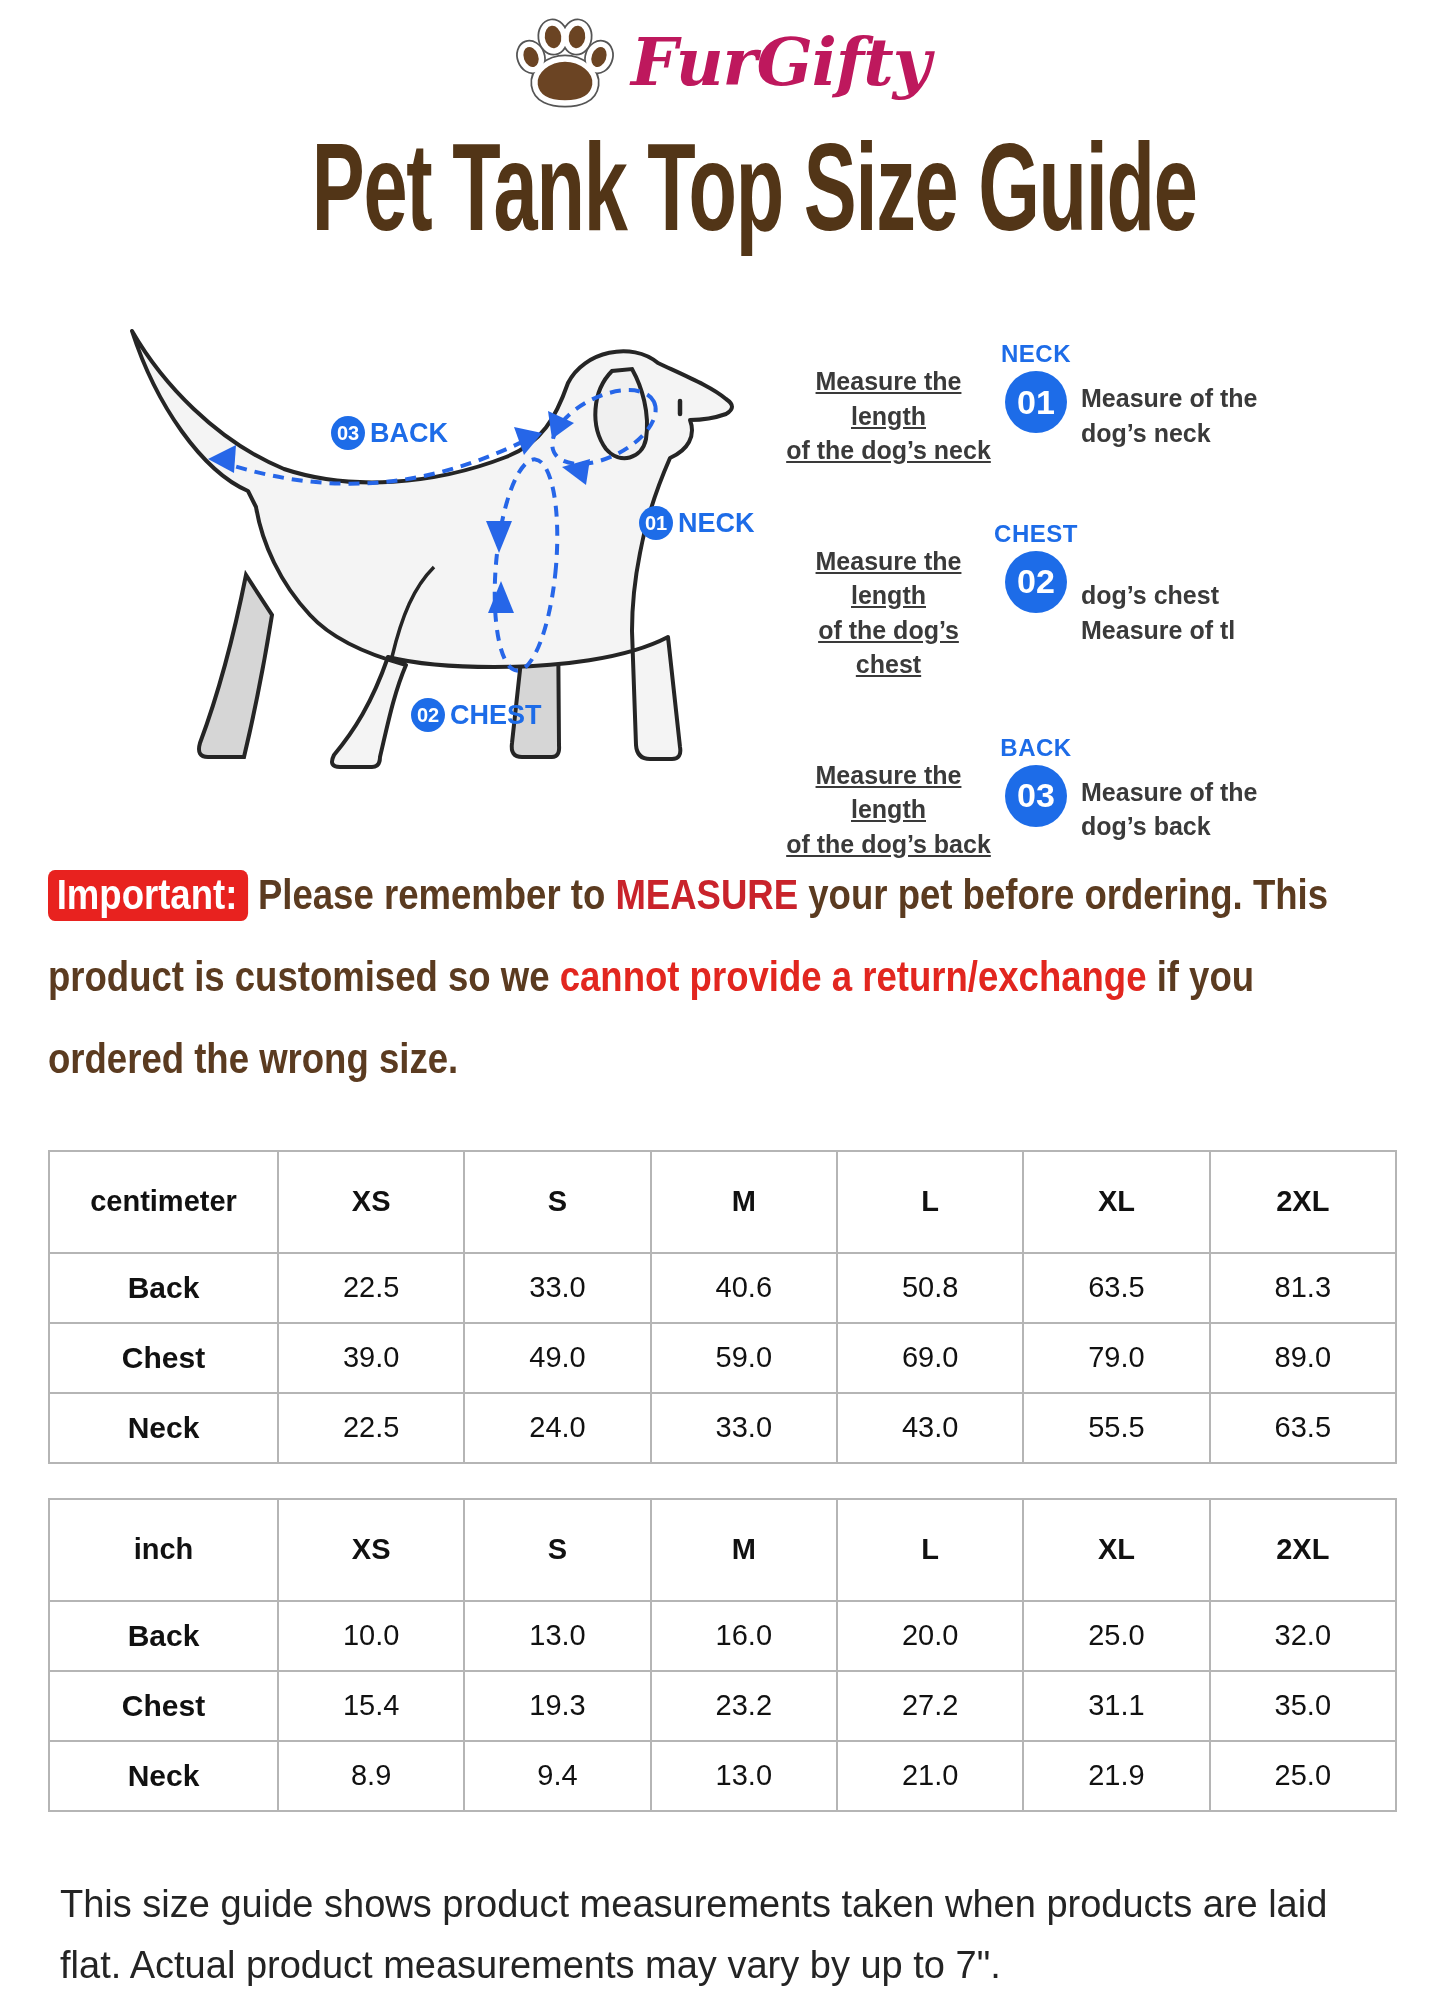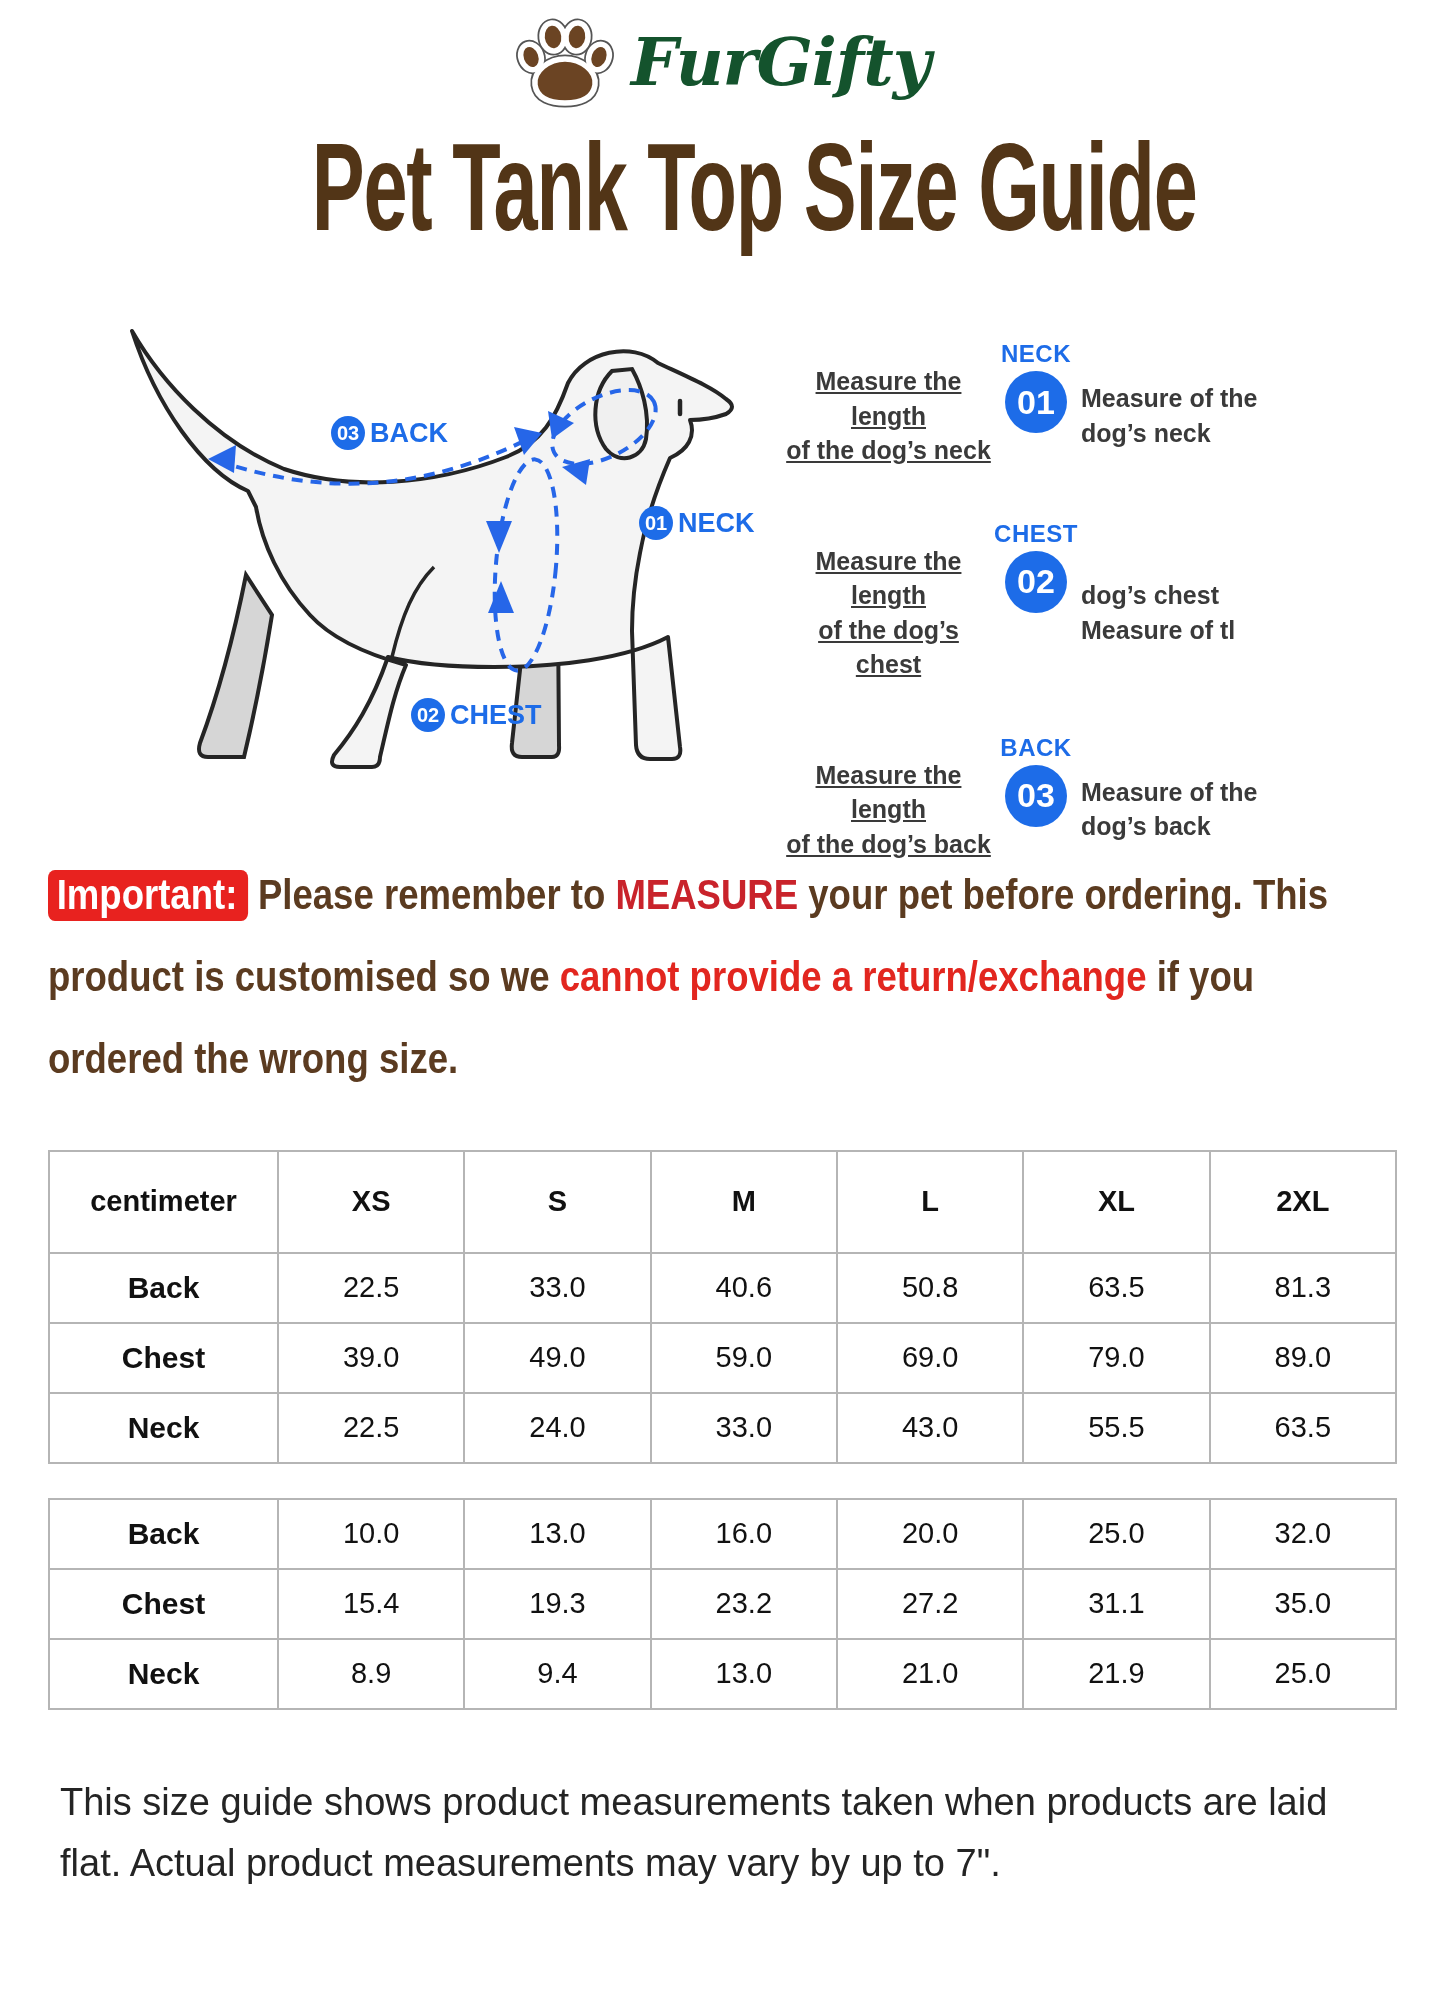--- a/index.html
+++ b/index.html
@@ -7,21 +7,21 @@
   body { font-family: "Liberation Sans", sans-serif; }
   .page {
     position: relative; width: 1445px; height: 2008px;
     background:#ffffff; overflow: hidden; margin: 0 auto;
   }
 
   
   .logo-row { display:flex; justify-content:center; align-items:center; gap:16px; padding-top:14px; height:110px; }
   .paw { width:100px; height:92px; }
   .brand-text { font-family:"DejaVu Serif", serif; font-style:italic; font-weight:bold;
-    font-size:66px; color:#14532d; letter-spacing:-1px; }
+    font-size:66px; color:#be185d; letter-spacing:-1px; }
 
   .page-title { margin-top:6px; text-align:right; white-space:nowrap; }
   .page-title span { display:inline-block; font-size:124px; font-weight:bold; color:#523517;
     transform:scaleX(0.64); transform-origin:center; letter-spacing:-2px; }
 
   
   .diagram { display:flex; margin-top:52px; height:480px; }
   .dog-box { width:690px; margin-left:96px; flex:none; }
   .instructions { flex:1; padding-top:30px; display:flex; flex-direction:column; gap:52px; }
   .instr { display:grid; grid-template-columns:205px 62px 1fr; column-gap:14px; }
@@ -268,20 +268,29 @@
     <colgroup>
         <col class="c0">
         <col>
         <col>
         <col>
         <col>
         <col>
         <col>
       </colgroup>
     <tbody>
+        <tr class="head">
+      <th>inch</th>
+      <th>XS</th>
+      <th>S</th>
+      <th>M</th>
+      <th>L</th>
+      <th>XL</th>
+      <th>2XL</th>
+    </tr>
     <tr class="data">
       <td class="rowlabel">Back</td>
       <td>10.0</td>
       <td>13.0</td>
       <td>16.0</td>
       <td>20.0</td>
       <td>25.0</td>
       <td>32.0</td>
     </tr>
     <tr class="data">

